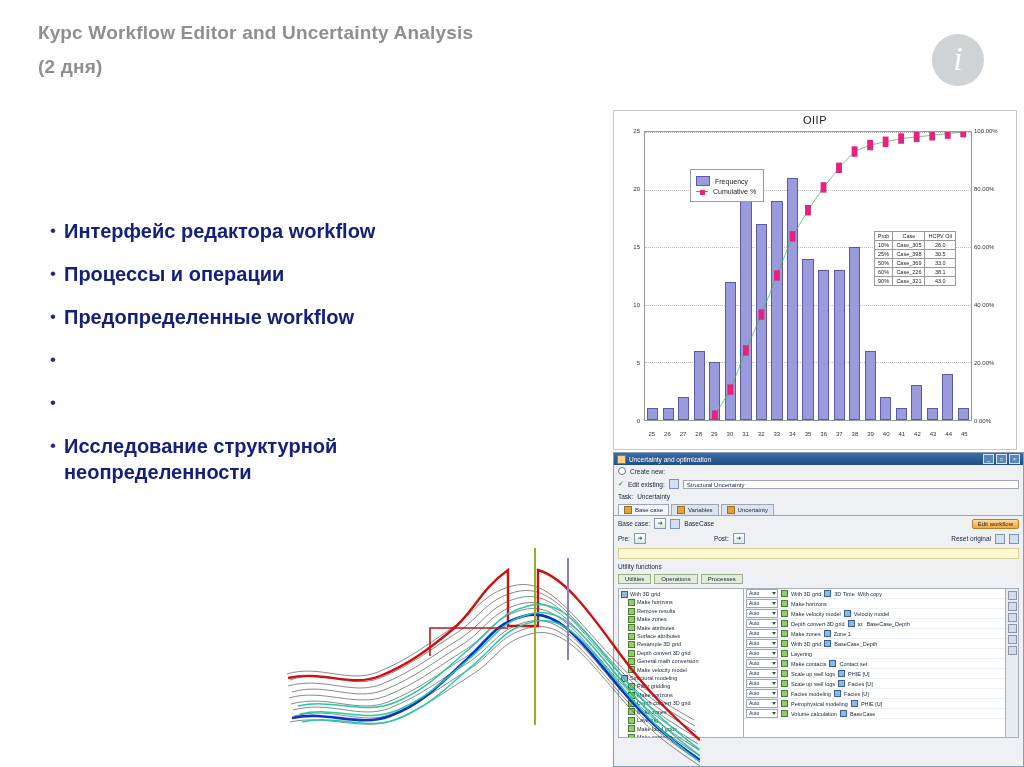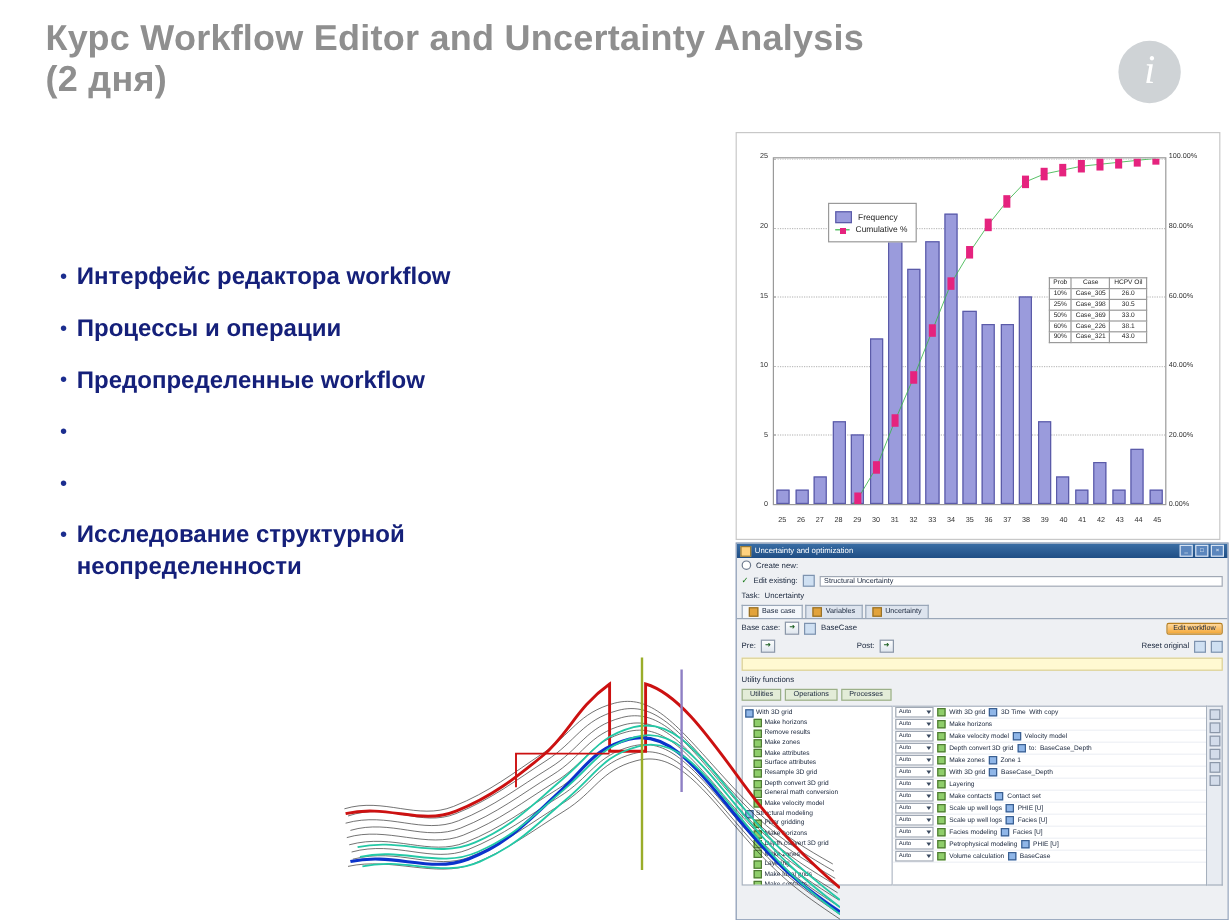--- a/index.html
+++ b/index.html
@@ -21,21 +21,21 @@
   }
 
   
   .header {
     position: absolute;
     left: 38px;
     top: 16px;
     width: 860px;
   }
   .header .title-line {
-    font-size: 30px;
+    font-size: 19px;
     font-weight: bold;
     color: #8f8f8f;
     line-height: 34px;
     letter-spacing: 0.2px;
   }
   .logo-circle {
     position: absolute;
     right: 40px;
     top: 34px;
     width: 52px;
@@ -519,20 +519,21 @@
     <div class="bullet">
       <span class="dot">•</span>
       <span class="text">
         <span>Исследование структурной</span>
         <span class="l2">неопределенности</span>
       </span>
     </div>
   </div>
 
   <div class="chart-panel">
+    <div class="chart-title">OIIP</div>
 
     <div class="y-left-labels" id="yleft">
         <div class="ylab" style="top: 100%;">0</div>
         <div class="ylab" style="top: 80%;">5</div>
         <div class="ylab" style="top: 60%;">10</div>
         <div class="ylab" style="top: 40%;">15</div>
         <div class="ylab" style="top: 20%;">20</div>
         <div class="ylab" style="top: 0%;">25</div>
       </div>
     <div class="y-right-labels" id="yright">

